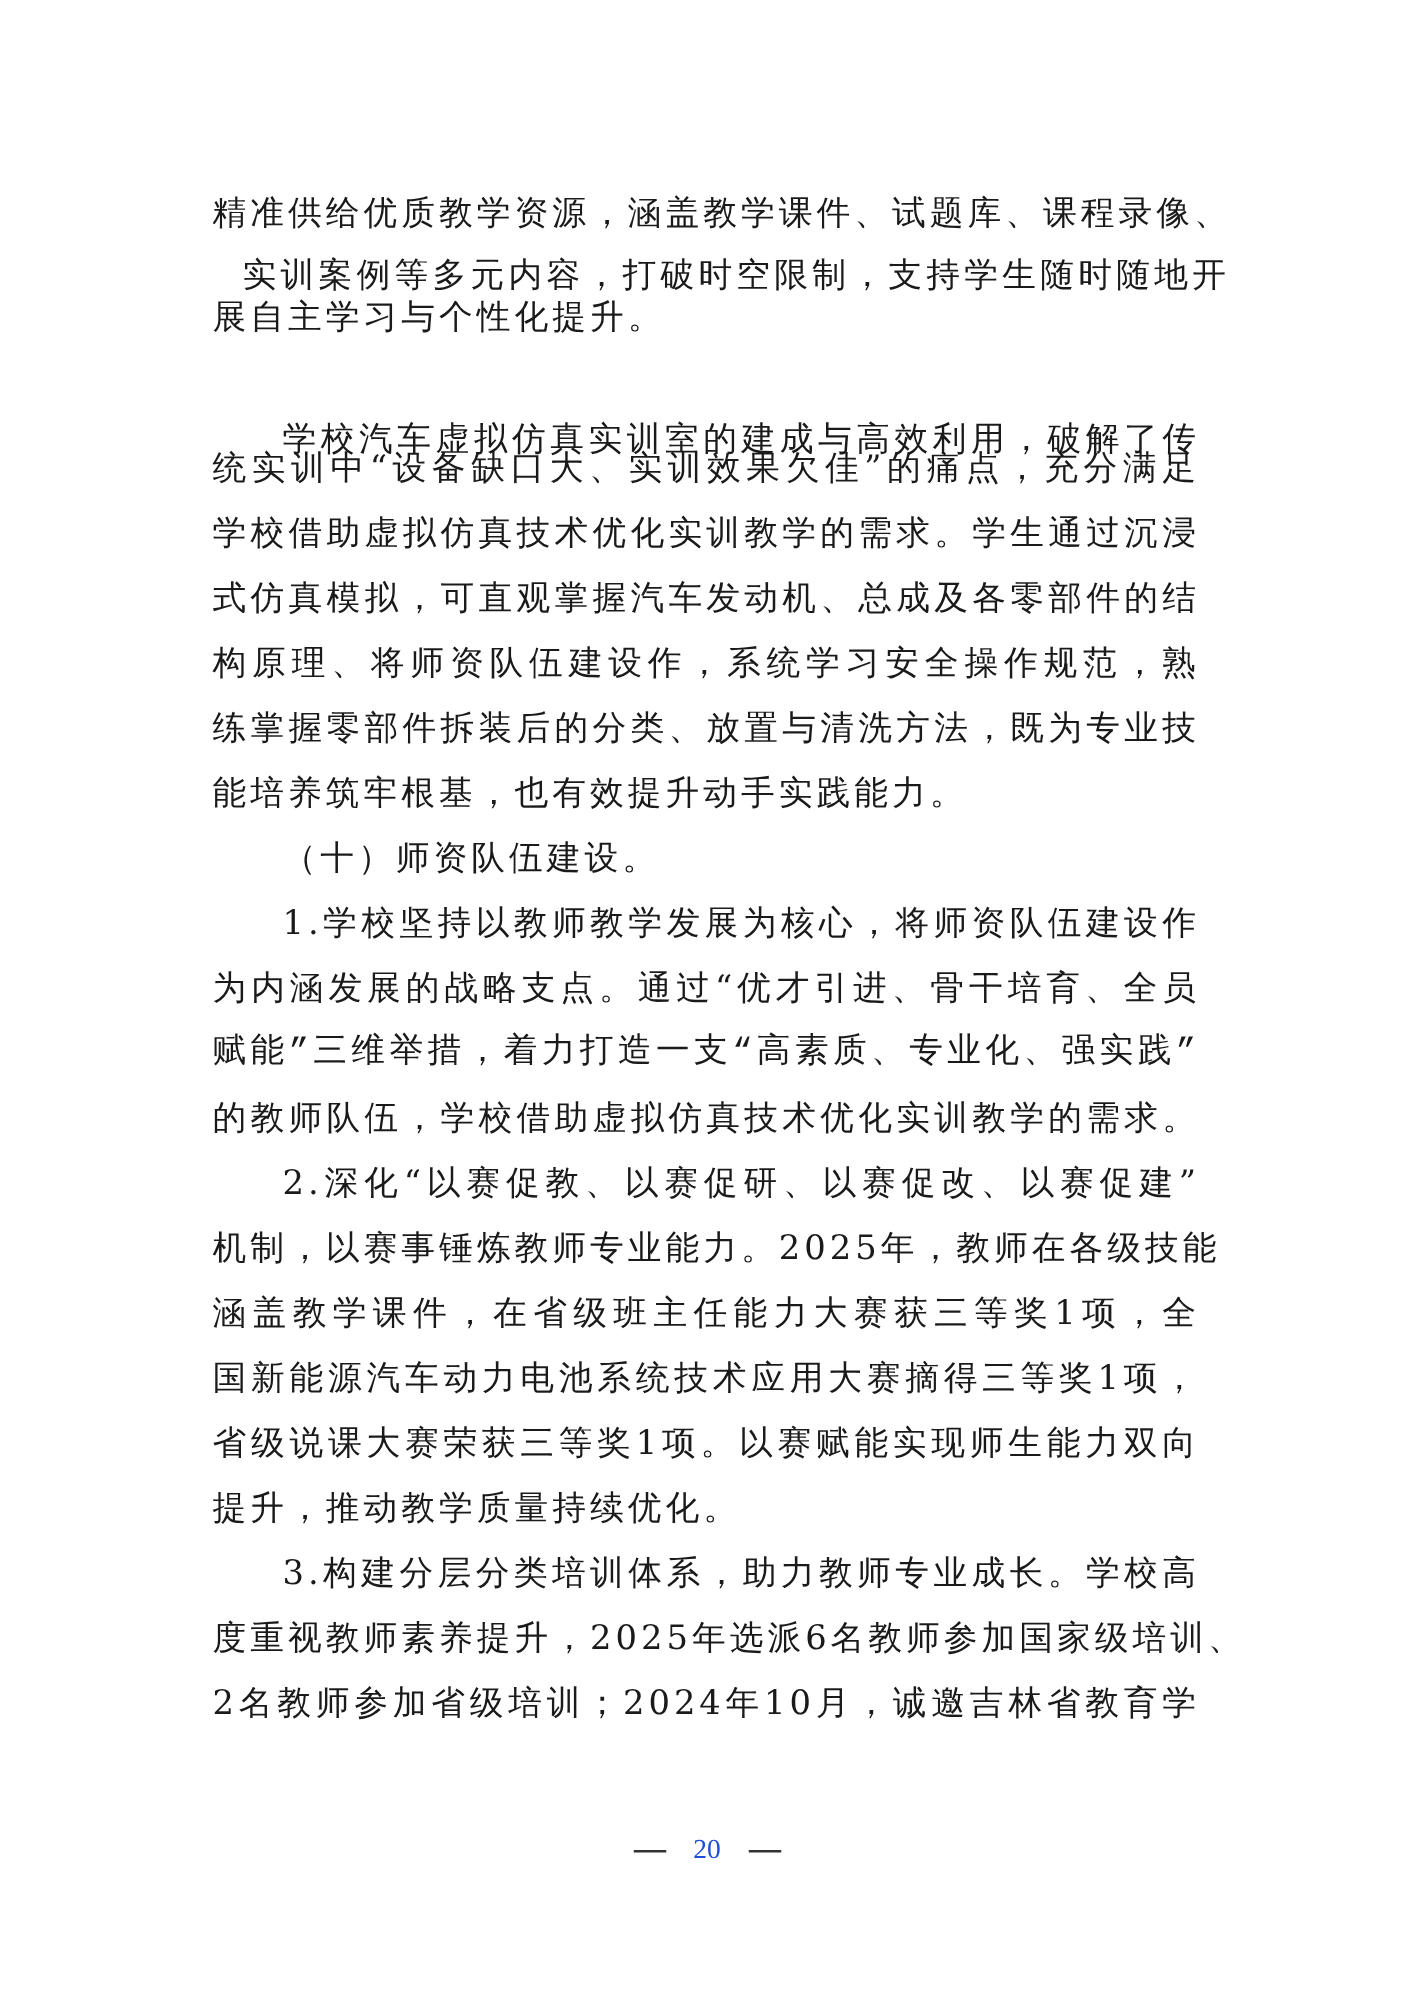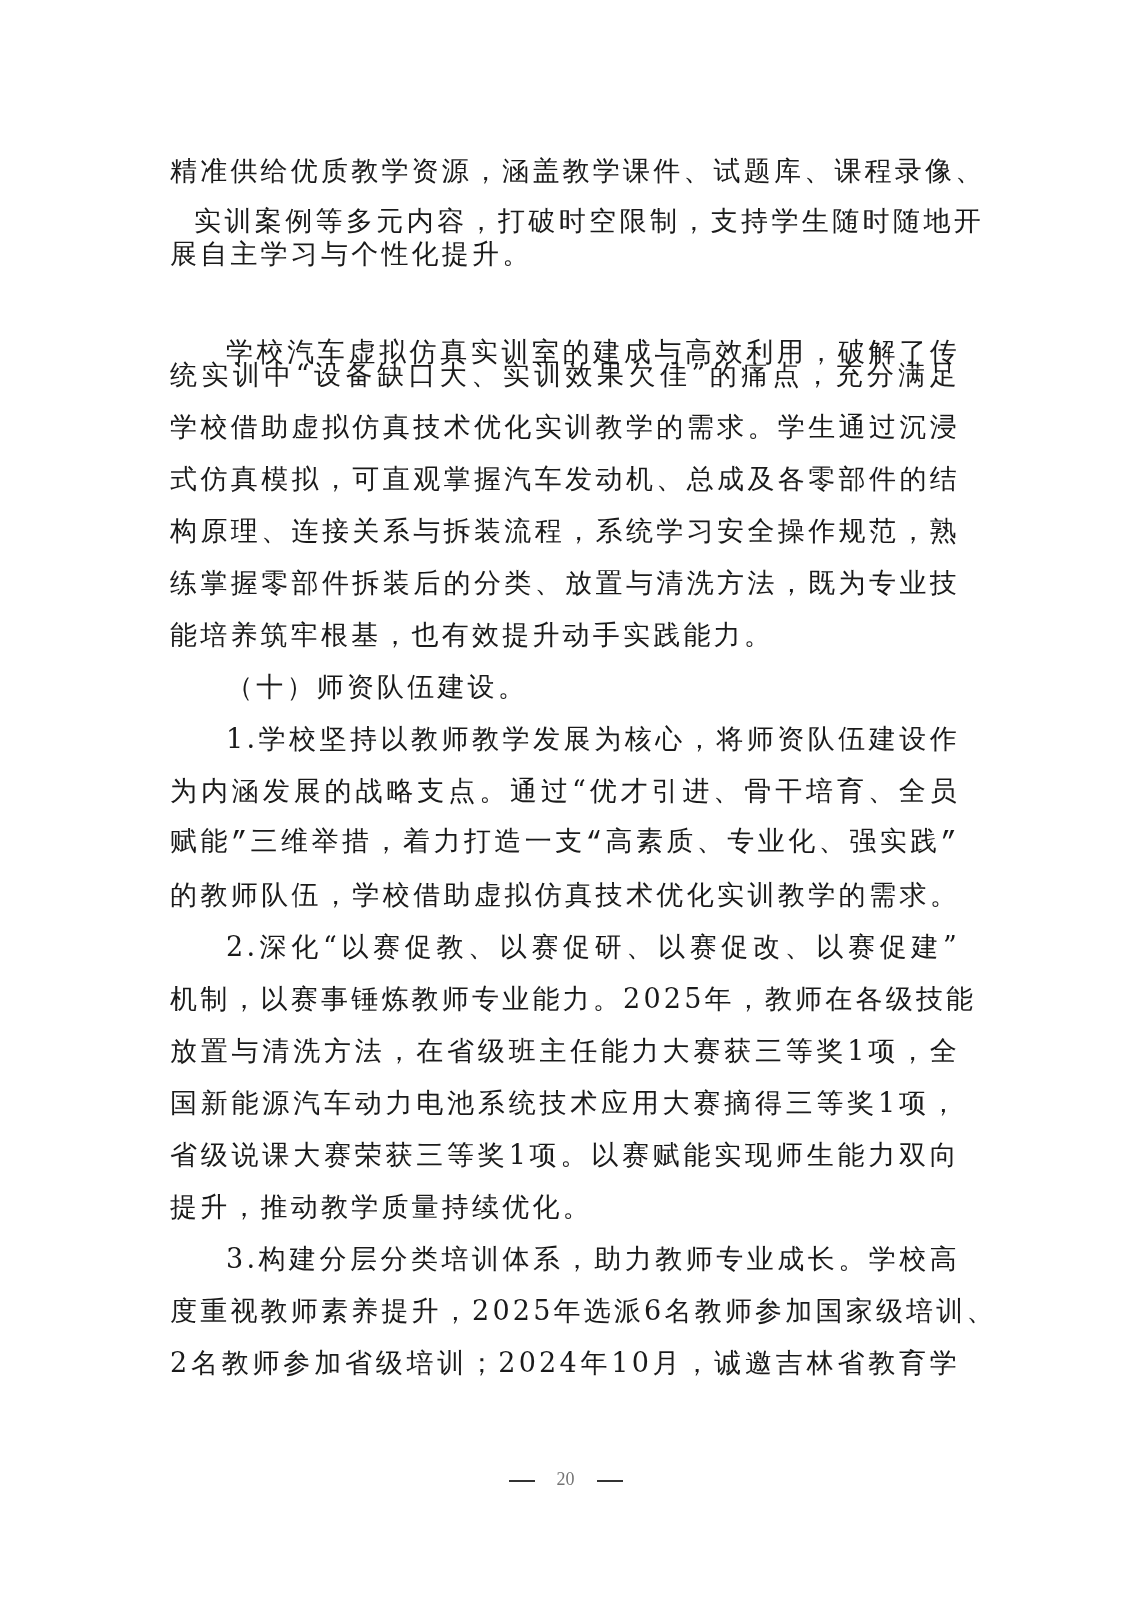--- a/index.html
+++ b/index.html
@@ -41,23 +41,23 @@
       left: 226px;
       width: 734px;
     }
     .page-number {
       position: absolute;
       left: 0;
       width: 1131px;
       top: 1463px;
       text-align: center;
       font-family: "Liberation Serif", "DejaVu Serif", serif;
-      font-size: 18px;
+      font-size: 22px;
       line-height: 32px;
-      color: #737373;
+      color: #1d4ed8;
     }
     .dash {
       display: inline-block;
       width: 26px;
       height: 1.5px;
       background: #333;
       vertical-align: middle;
       margin: 0 22px;
     }
   </style>
@@ -66,31 +66,31 @@
 
 <div class="page">
   <div id="text-body">
       <div class="line" style="top: 153px;">精准供给优质教学资源，涵盖教学课件、试题库、课程录像、</div>
       <div class="line" style="top: 203px; margin-left: 24px;">实训案例等多元内容，打破时空限制，支持学生随时随地开</div>
       <div class="line last" style="top: 236px;">展自主学习与个性化提升。</div>
       <div class="line indent" style="top: 313px; margin-top: 21px;">学校汽车虚拟仿真实训室的建成与高效利用，破解了传</div>
       <div class="line" style="top: 357px;">统实训中“设备缺口大、实训效果欠佳”的痛点，充分满足</div>
       <div class="line" style="top: 409px;">学校借助虚拟仿真技术优化实训教学的需求。学生通过沉浸</div>
       <div class="line" style="top: 461px;">式仿真模拟，可直观掌握汽车发动机、总成及各零部件的结</div>
-      <div class="line" style="top: 513px;">构原理、连接关系与拆装流程，系统学习安全操作规范，熟</div>
+      <div class="line" style="top: 513px;">构原理、将师资队伍建设作，系统学习安全操作规范，熟</div>
       <div class="line" style="top: 565px;">练掌握零部件拆装后的分类、放置与清洗方法，既为专业技</div>
       <div class="line last" style="top: 617px;">能培养筑牢根基，也有效提升动手实践能力。</div>
       <div class="line indent last" style="top: 669px;">（十）师资队伍建设。</div>
       <div class="line indent" style="top: 721px;">1.学校坚持以教师教学发展为核心，将师资队伍建设作</div>
       <div class="line" style="top: 773px;">为内涵发展的战略支点。通过“优才引进、骨干培育、全员</div>
       <div class="line" style="top: 825px; font-family: Liberation Mono, monospace;">赋能”三维举措，着力打造一支“高素质、专业化、强实践”</div>
       <div class="line" style="top: 877px;">的教师队伍，学校借助虚拟仿真技术优化实训教学的需求。</div>
       <div class="line indent" style="top: 929px;">2.深化“以赛促教、以赛促研、以赛促改、以赛促建”</div>
       <div class="line" style="top: 981px;">机制，以赛事锤炼教师专业能力。2025年，教师在各级技能</div>
-      <div class="line" style="top: 1033px;">放置与清洗方法，在省级班主任能力大赛获三等奖1项，全</div>
+      <div class="line" style="top: 1033px;">涵盖教学课件，在省级班主任能力大赛获三等奖1项，全</div>
       <div class="line" style="top: 1085px;">国新能源汽车动力电池系统技术应用大赛摘得三等奖1项，</div>
       <div class="line" style="top: 1137px;">省级说课大赛荣获三等奖1项。以赛赋能实现师生能力双向</div>
       <div class="line last" style="top: 1189px;">提升，推动教学质量持续优化。</div>
       <div class="line indent" style="top: 1241px;">3.构建分层分类培训体系，助力教师专业成长。学校高</div>
       <div class="line" style="top: 1293px;">度重视教师素养提升，2025年选派6名教师参加国家级培训、</div>
       <div class="line" style="top: 1345px;">2名教师参加省级培训；2024年10月，诚邀吉林省教育学</div>
     </div>
 
   <div class="page-number">
     <span class="dash"></span><span>20</span><span class="dash"></span>

